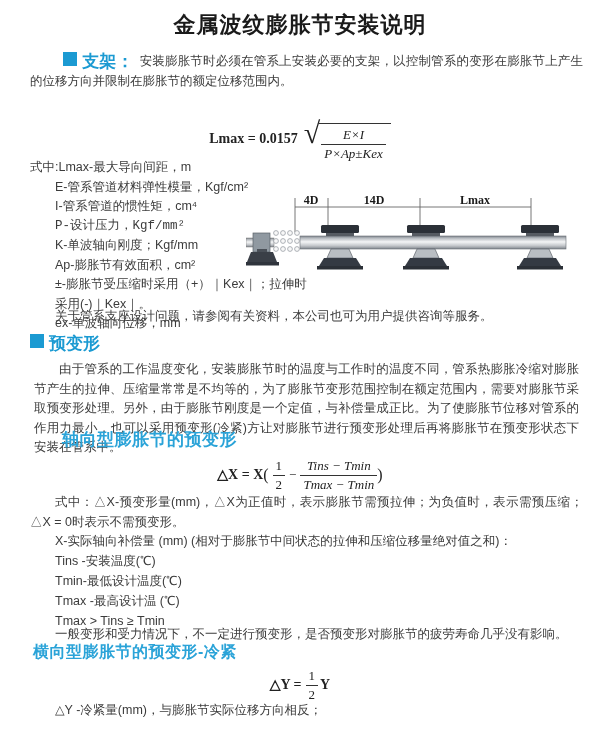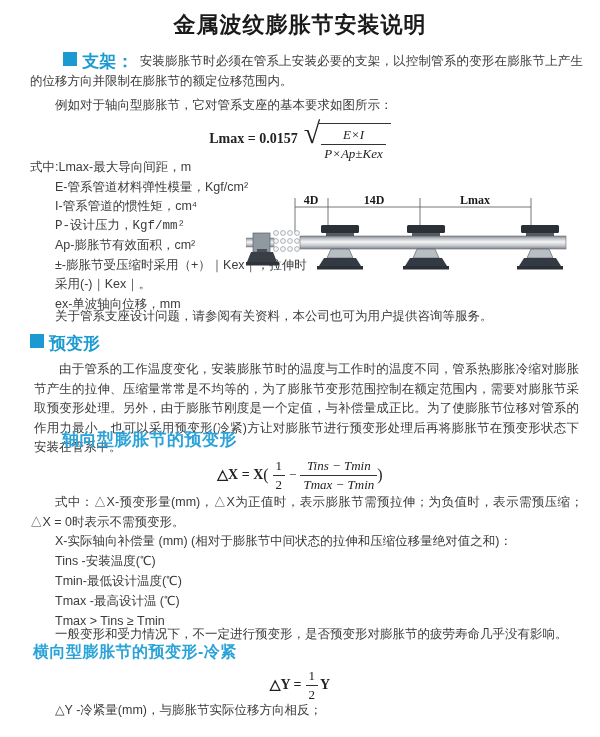--- a/index.html
+++ b/index.html
@@ -32,34 +32,34 @@
 </style>
 </head>
 <body>
 
 <div class="page">
 
   <div class="abs title">金属波纹膨胀节安装说明</div>
 
   <p class="abs body-text justify" style="top:52px;left:30px;right:17px;text-indent:33px;margin:0;"><span class="sq"></span><span class="sec-title">支架：</span><span>安装膨胀节时必须在管系上安装必要的支架，以控制管系的变形在膨胀节上产生的位移方向并限制在膨胀节的额定位移范围内。</span></p>
 
-  <p class="abs body-text" style="top:96px;left:55px;margin:0;">例如对于轴向型膨胀节，它对管系支座的基本要求如图所示：</p>
 
   <div class="abs formula" style="top:122px;">
     <span class="f-bold">Lmax = 0.0157</span><span class="radical">
         <span class="rad-sign">√</span>
         <span class="rad-body"><span class="frac"><span class="num">E×I</span><span class="den">P×Ap±Kex</span></span></span>
       </span>
   </div>
 
   <div class="abs body-text" style="top:158px;left:30px;width:280px;">
     <div>式中:Lmax-最大导向间距，m</div>
     <div style="margin-left:25px;">E-管系管道材料弹性模量，Kgf/cm²</div>
     <div style="margin-left:25px;">I-管系管道的惯性矩，cm⁴</div>
     <div style="margin-left:25px;font-family:Liberation Mono, monospace;">P-设计压力，Kgf/mm²</div>
+    <div style="margin-left:25px;">K-单波轴向刚度；Kgf/mm</div>
     <div style="margin-left:25px;">Ap-膨胀节有效面积，cm²</div>
     <div style="margin-left:25px;">±-膨胀节受压缩时采用（+）｜Kex｜；拉伸时采用(-)｜Kex｜。</div>
     <div style="margin-left:25px;">ex-单波轴向位移，mm</div>
   </div>
 
   <p class="abs body-text" style="top:307px;left:55px;margin:0;text-align:right;">关于管系支座设计问题，请参阅有关资料，本公司也可为用户提供咨询等服务。</p>
 
   <svg class="abs" style="top:192px;left:246px;" width="352" height="80" viewBox="0 0 352 80">
     <defs>
       <linearGradient id="pipeGrad" x1="0" y1="0" x2="0" y2="1">

